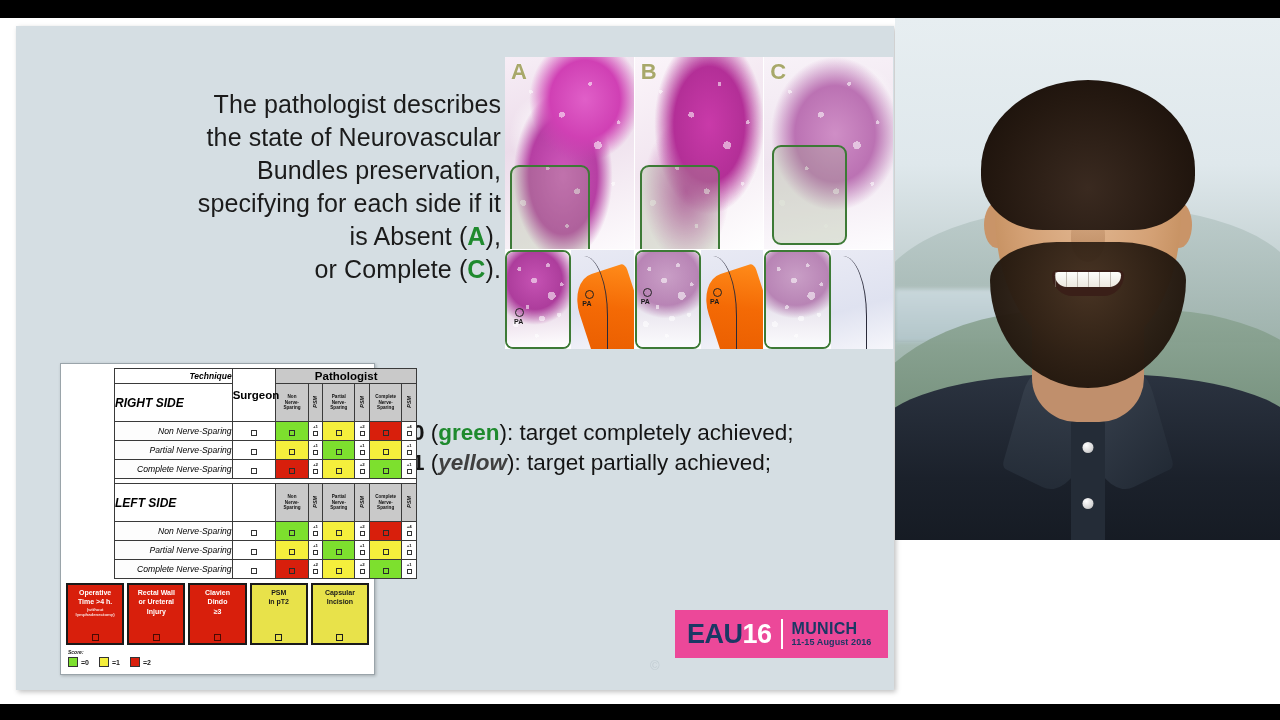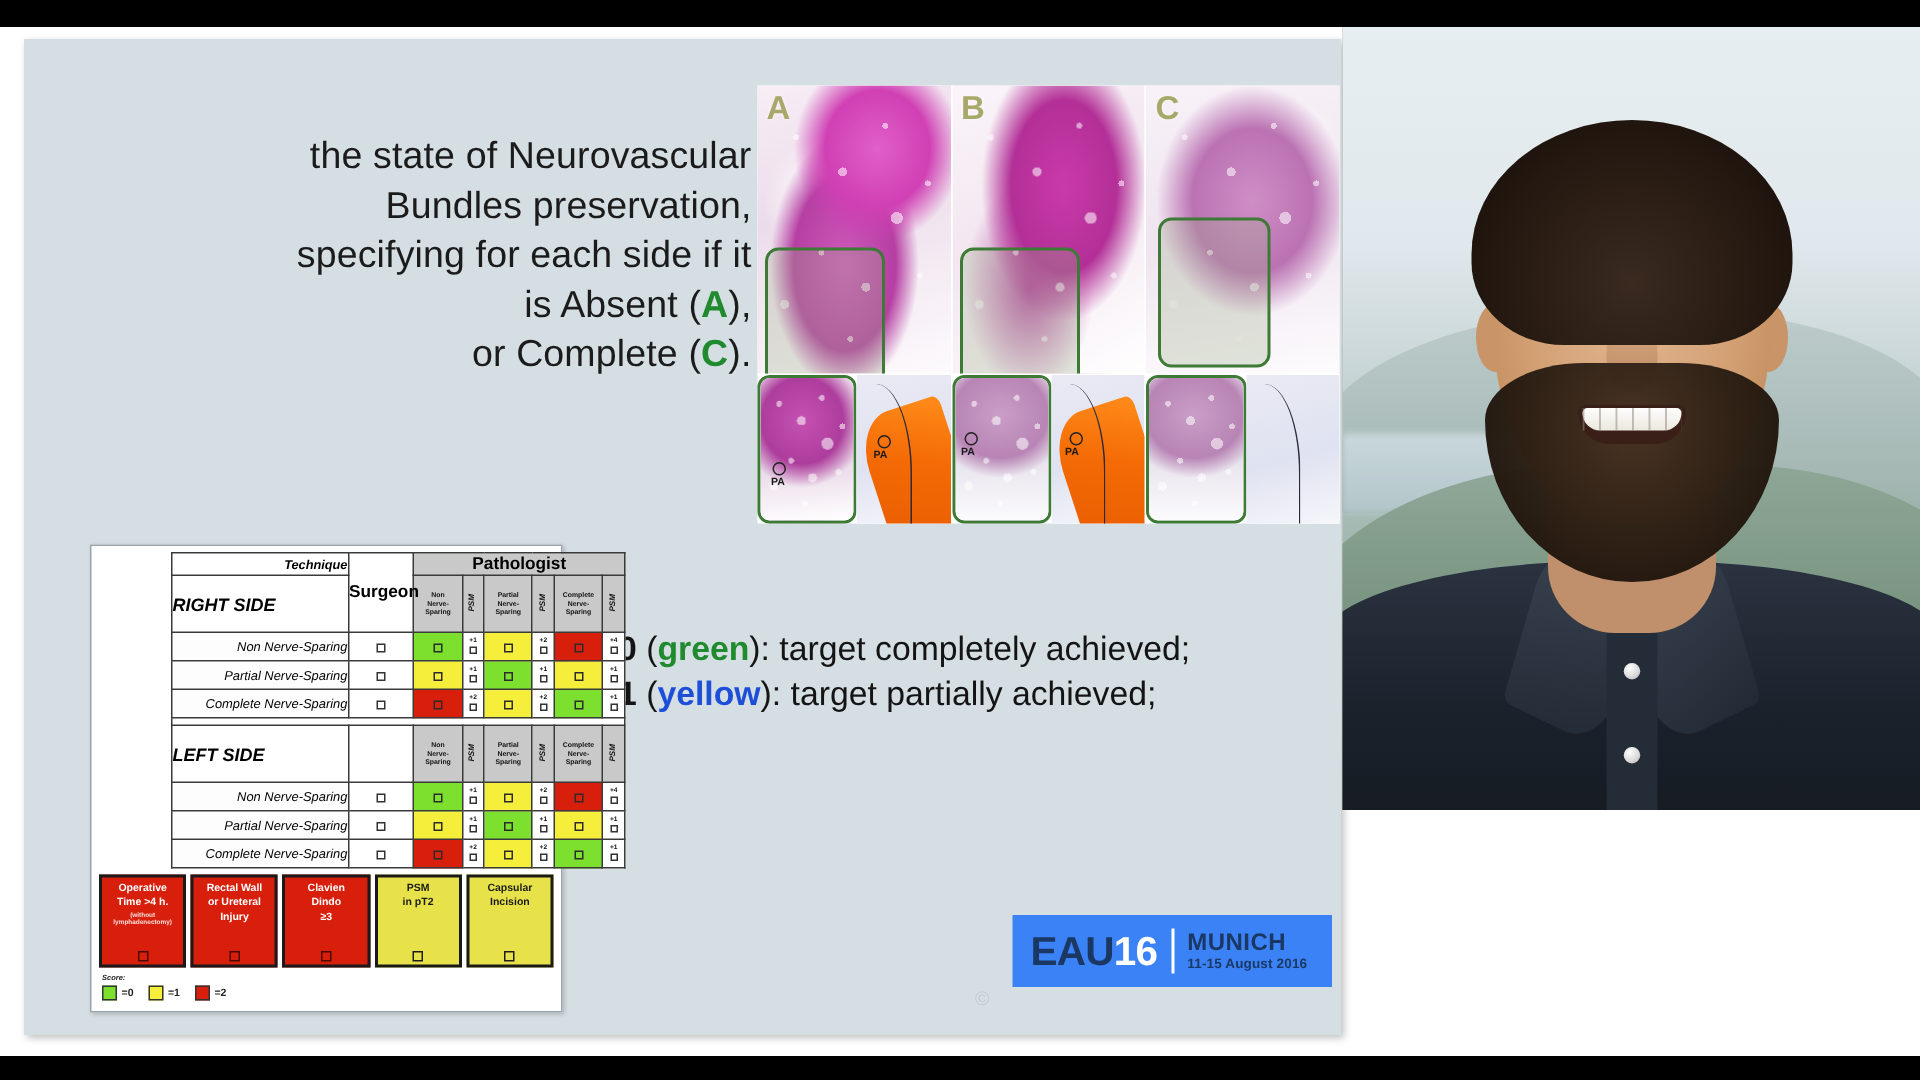--- a/index.html
+++ b/index.html
@@ -132,27 +132,27 @@
   }
 
   
   .score-text {
     position:absolute; left:396px; top:392px; width:476px;
     font-size:22.5px; line-height:30px; color:#141414;
     text-align:justify;
   }
   .score-text .num { font-weight:bold; }
   .cg { color:#1f8a2e; font-weight:bold; }
-  .cy { color:#1d4ed8; font-weight:bold; }
+  .cy { color:#404040; font-weight:bold;font-style:italic; }
   .cr { color:#ee1c1c; font-weight:bold; }
 
   
   .eau {
     position:absolute; left:659px; top:584px; width:213px; height:48px;
-    background:#3b82f6;
+    background:#ec4899;
     display:flex; align-items:center; padding-left:12px;
   }
   .eau-main { font-size:27px; font-weight:bold; color:#1b3864; letter-spacing:-.5px; line-height:1; }
   .eau-16 { color:#ffffff; }
   .eau-sep { width:2px; height:30px; background:#fff; margin:0 9px; }
   .eau-right { display:flex; flex-direction:column; justify-content:center; }
   .eau-city { font-size:16px; color:#1b3864; font-weight:bold; letter-spacing:.3px; line-height:1.05; }
   .eau-date { font-size:9px; color:#1b3864; font-weight:bold; letter-spacing:.1px; }
 
   .watermark {
@@ -375,20 +375,21 @@
 
 <div id="stage">
 
   <div class="letterbox-top"></div>
   <div class="white-canvas"></div>
   <div class="letterbox-bottom"></div>
 
   <div class="slide">
 
     <div class="intro">
+      <div>The pathologist describes</div>
       <div>the state of Neurovascular</div>
       <div>Bundles preservation,</div>
       <div>specifying for each side if it</div>
       <div><span>is Absent (</span><b class="g">A</b><span>),</span></div>
       <div><span>or Complete (</span><b class="g">C</b><span>).</span></div>
     </div>
 
     <div class="histo">
       <div class="histo-top">
 

